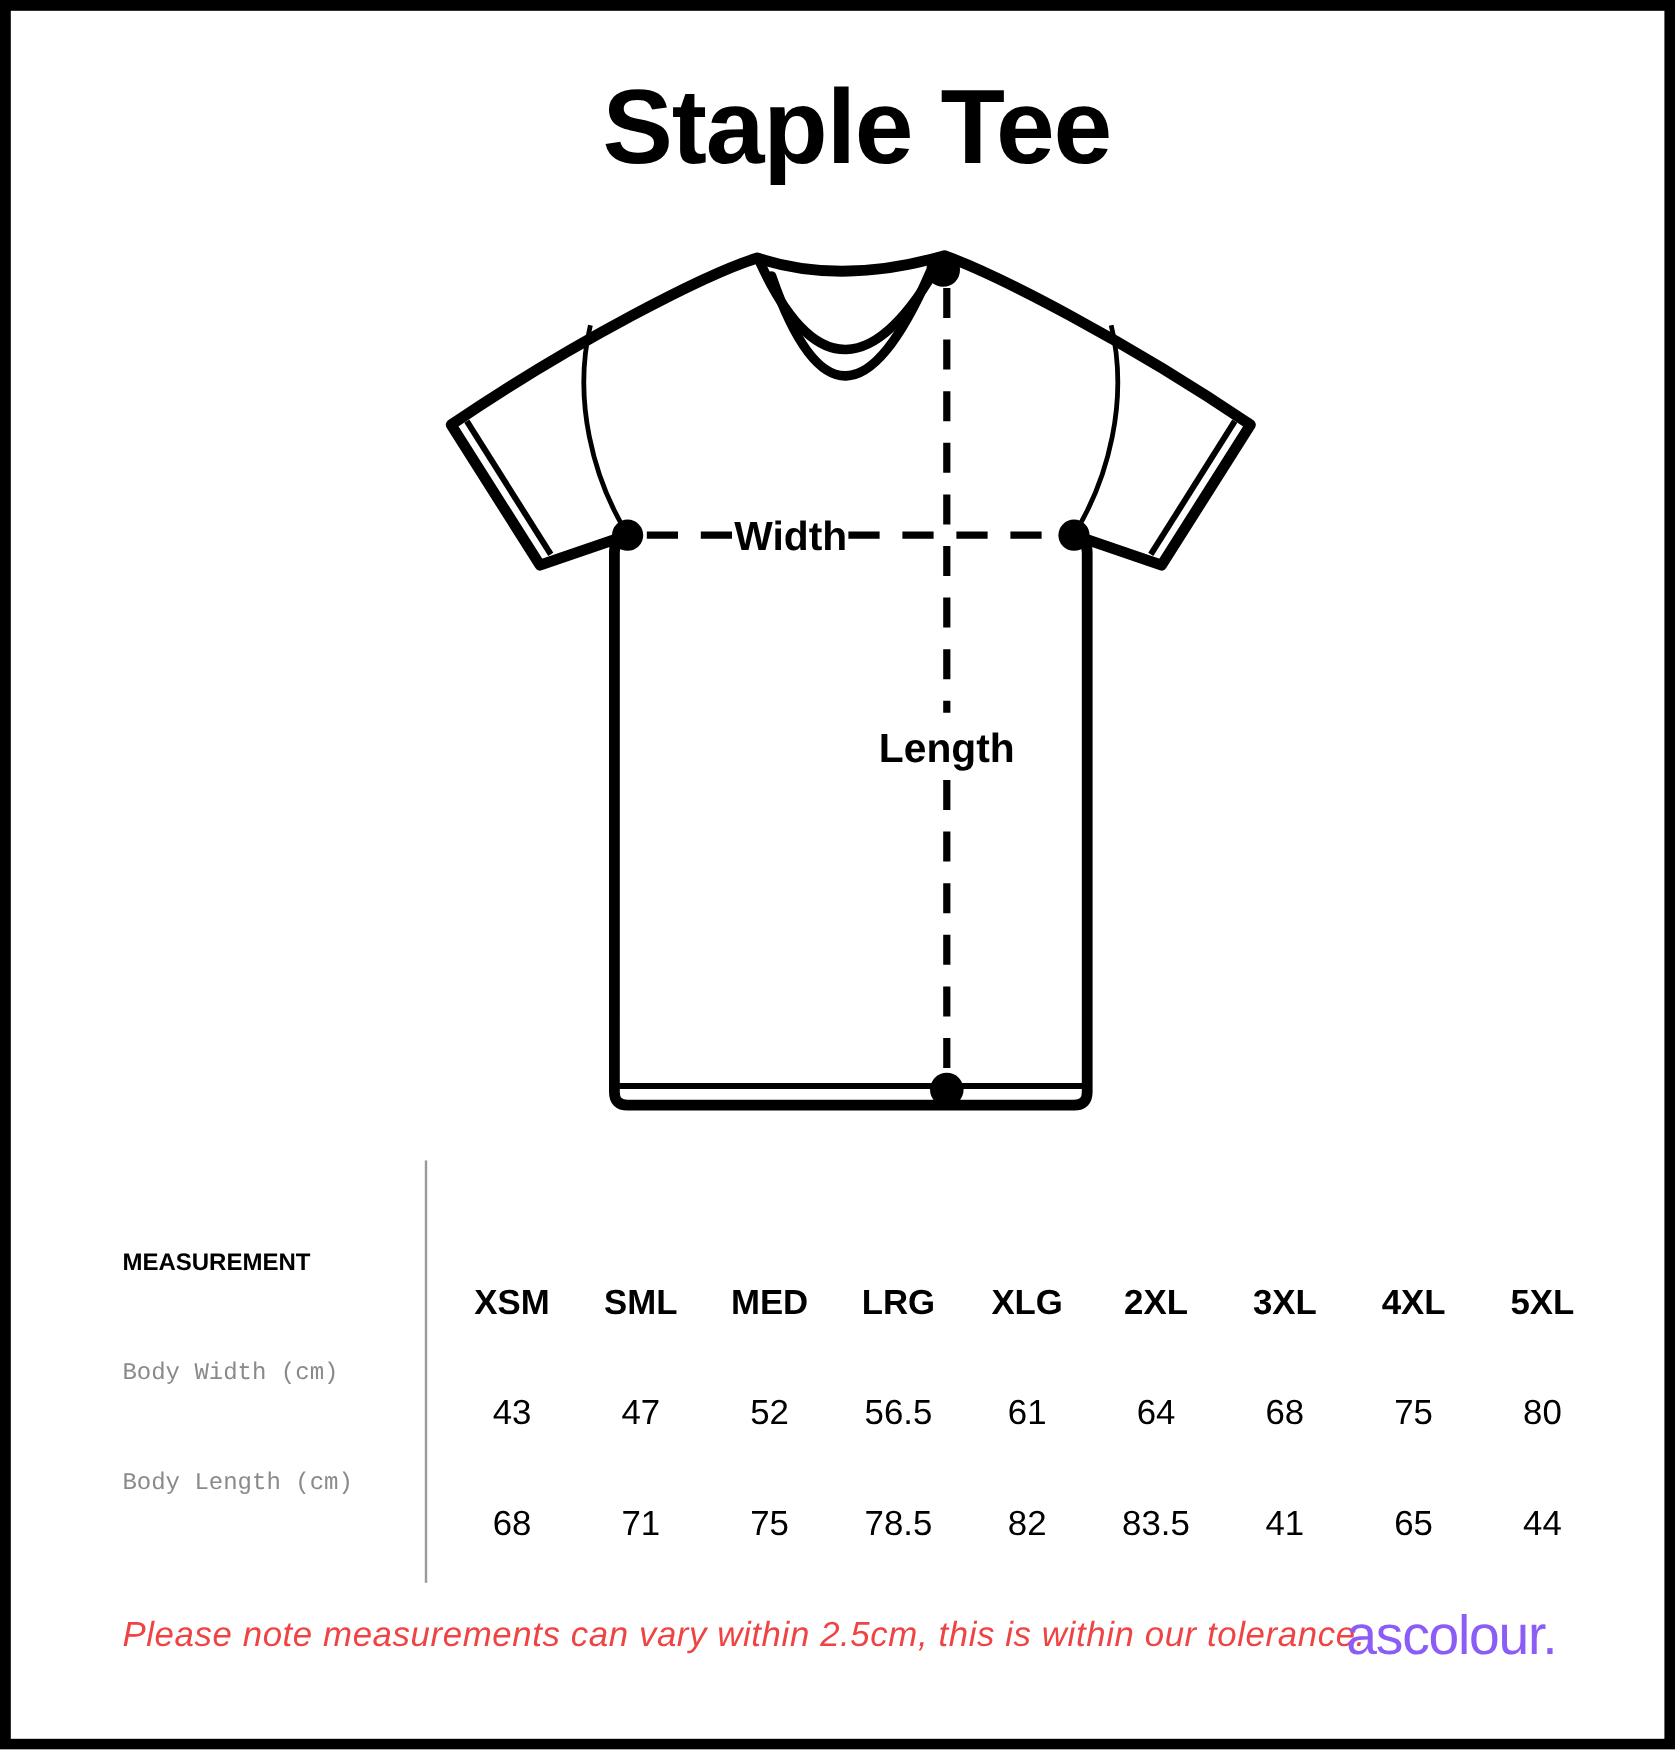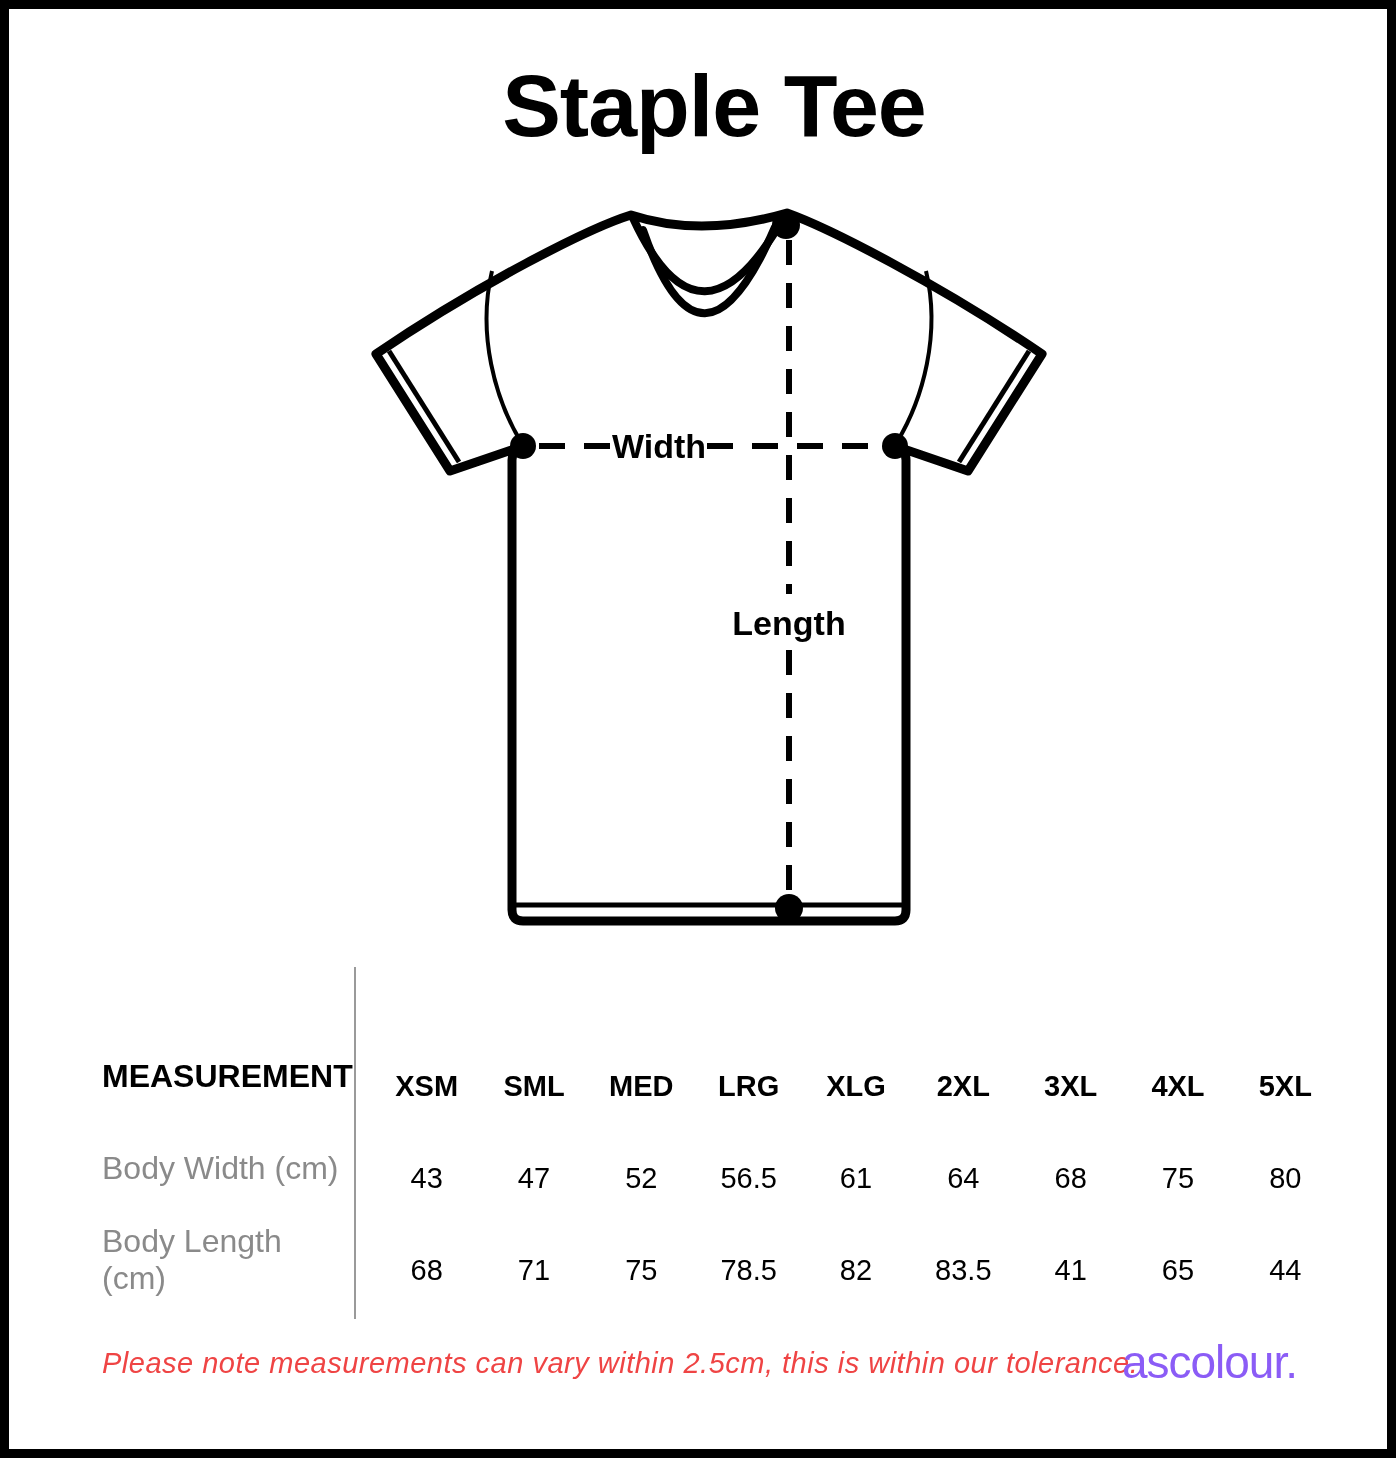--- a/index.html
+++ b/index.html
@@ -37,34 +37,33 @@
     background:#9a9a9a;
   }
   .trow{
     position:absolute;
     left:0;width:1396px;height:36px;
   }
   .tlabel{
     position:absolute;
     left:93px;top:0;width:240px;height:36px;
     display:flex;align-items:center;
-    font-size:32px;
-    margin-top:24px;
+    font-size:20px;
   }
   .tcols{
     position:absolute;
     left:364px;top:0;width:966px;height:36px;
     display:grid;
     grid-template-columns:repeat(9,1fr);
     align-items:center;
     margin-top:34px;
   }
   .tcols span{text-align:center;font-size:29px;}
   .hdr .tlabel,.hdr .tcols span{font-weight:700;}
-  .vals .tlabel{color:#8a8a8a;}
+  .vals .tlabel{color:#8a8a8a;font-family:Liberation Mono, monospace;}
   .note{
     position:absolute;
     left:93px;top:1338px;
     font-size:29px;
     font-style:italic;
     color:#ef4444;
     letter-spacing:0.5px;
   }
   .brand{
     position:absolute;

